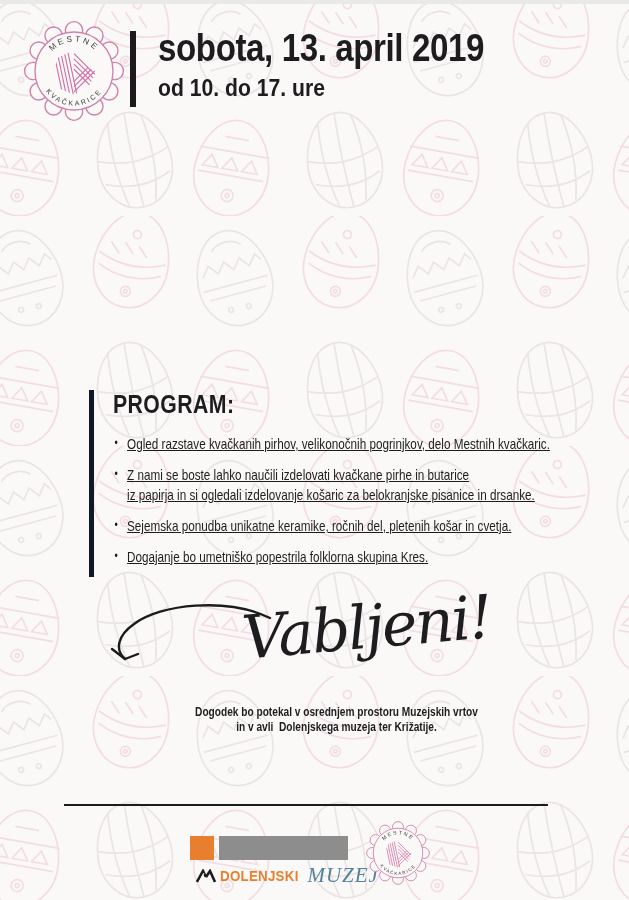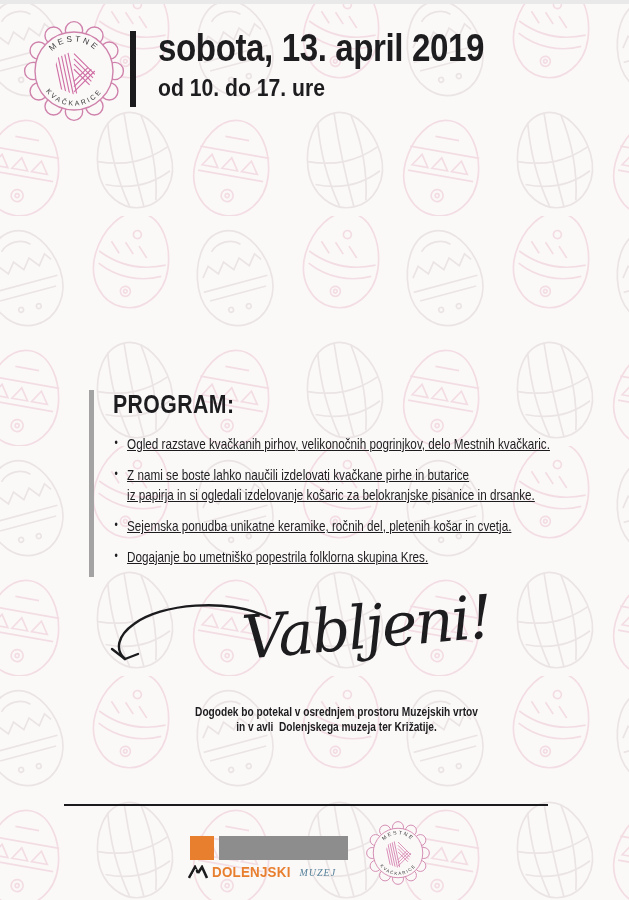--- a/index.html
+++ b/index.html
@@ -19,45 +19,45 @@
 
   
   .title-block{position:absolute;left:0;right:0;top:178px;text-align:center;}
   .t1{font-size:42px;font-weight:800;font-style:italic;transform:scaleX(.76);transform-origin:center top;white-space:pre;letter-spacing:-1px;}
   .t2{font-size:31px;font-weight:400;margin-top:13px;transform:scaleX(.88);transform-origin:center top;white-space:pre;letter-spacing:-.5px;}
   .t3{font-size:31px;margin-top:9px;transform:scaleX(.84);transform-origin:center top;white-space:pre;}
   .t3 .prefix{font-weight:400;color:#1d1d1f;margin-right:8px;}
   .t3 .accent{font-weight:800;font-style:italic;color:#962c62;letter-spacing:-.5px;}
 
   
-  .program{position:absolute;left:89px;top:386px;width:500px;border-left:5px solid #a3a3a3;padding-left:19px;}
+  .program{position:absolute;left:89px;top:386px;width:500px;border-left:5px solid #0f172a;padding-left:19px;}
   .program h2{margin:0;font-size:25px;font-weight:800;letter-spacing:.5px;transform:scaleX(.85);transform-origin:left top;white-space:pre;}
   .program ul{list-style:none;margin:15px 0 0 0;padding:0;text-decoration:underline;}
   .program li{position:relative;padding-left:18px;font-size:15px;line-height:1.38;margin-bottom:10px;
     transform:scaleX(.78);transform-origin:left top;white-space:pre;}
   .program li::before{content:"•";position:absolute;left:2px;top:1px;font-size:12px;}
 
   
   .invite-arrow{position:absolute;left:102px;top:598px;width:172px;height:70px;}
   .invite{position:absolute;left:60px;right:0;top:588px;text-align:center;
     font-family:"DejaVu Serif",serif;font-style:italic;font-size:60px;letter-spacing:-2px;
     transform:rotate(-5deg);transform-origin:center;}
 
   
   .location{position:absolute;left:0;right:0;top:700px;text-align:center;font-weight:800;font-size:13px;line-height:1.16;}
   .location div{transform:scaleX(.78);transform-origin:center top;white-space:pre;}
   .rule{position:absolute;left:64px;top:800px;width:484px;height:2px;background:#1b1b1d;}
 
   .dm-logo{position:absolute;left:188px;top:832px;width:165px;height:48px;}
   .dm-orange{position:absolute;left:2px;top:0;width:24px;height:24px;background:#e87f2f;}
   .dm-gray{position:absolute;left:31px;top:0;width:129px;height:24px;background:#8d8d8d;}
-  .dm-row{position:absolute;left:0;top:27px;display:flex;align-items:center;}
+  .dm-row{position:absolute;left:8px;top:27px;display:flex;align-items:center;}
   .dm-chevron{width:21px;height:14px;margin-right:3px;flex:0 0 auto;}
   .dm-main{font-size:15.5px;font-weight:800;color:#e87f2f;transform:scaleX(.86);transform-origin:left center;white-space:pre;letter-spacing:.3px;}
-  .dm-sub{font-family:"Liberation Serif",serif;font-style:italic;font-size:10px;color:#55829b;letter-spacing:1px;margin-left:-4px;white-space:pre;text-align:right;}
+  .dm-sub{font-family:"Liberation Serif",serif;font-style:italic;font-size:21px;color:#55829b;letter-spacing:1px;margin-left:-4px;white-space:pre;text-align:right;}
   .logo-bottom{position:absolute;left:365px;top:816px;width:66px;height:66px;}
 
   svg text{font-family:"Liberation Sans",sans-serif;}
 </style>
 </head>
 <body>
 
 <div id="poster">
 
   <svg class="bg-eggs" viewBox="0 0 629 900" xmlns="http://www.w3.org/2000/svg">

